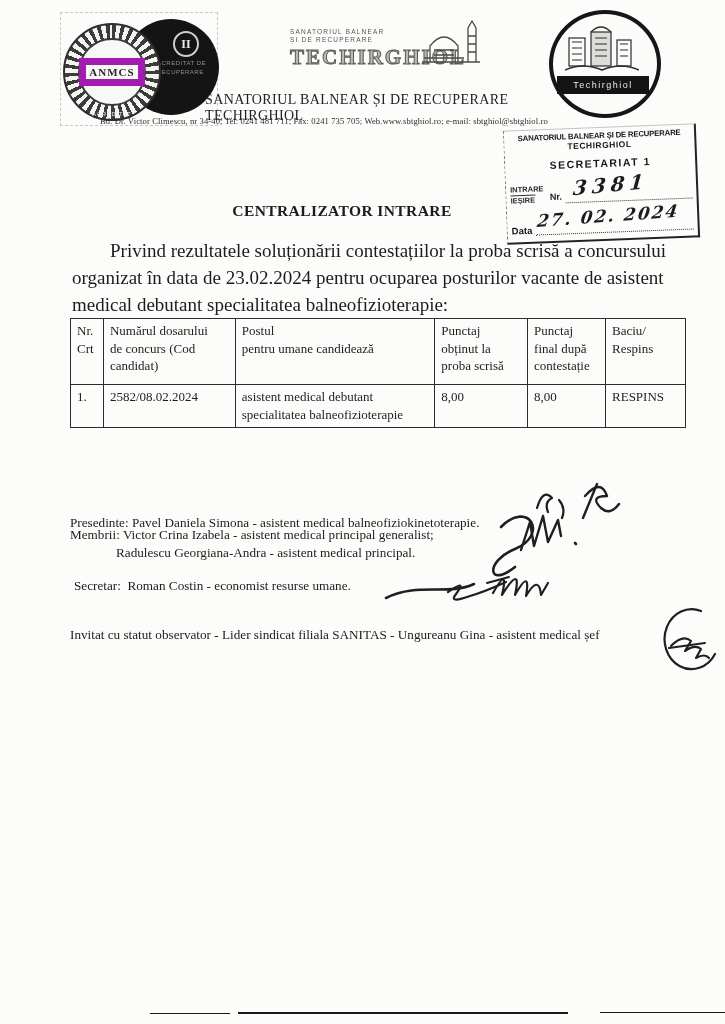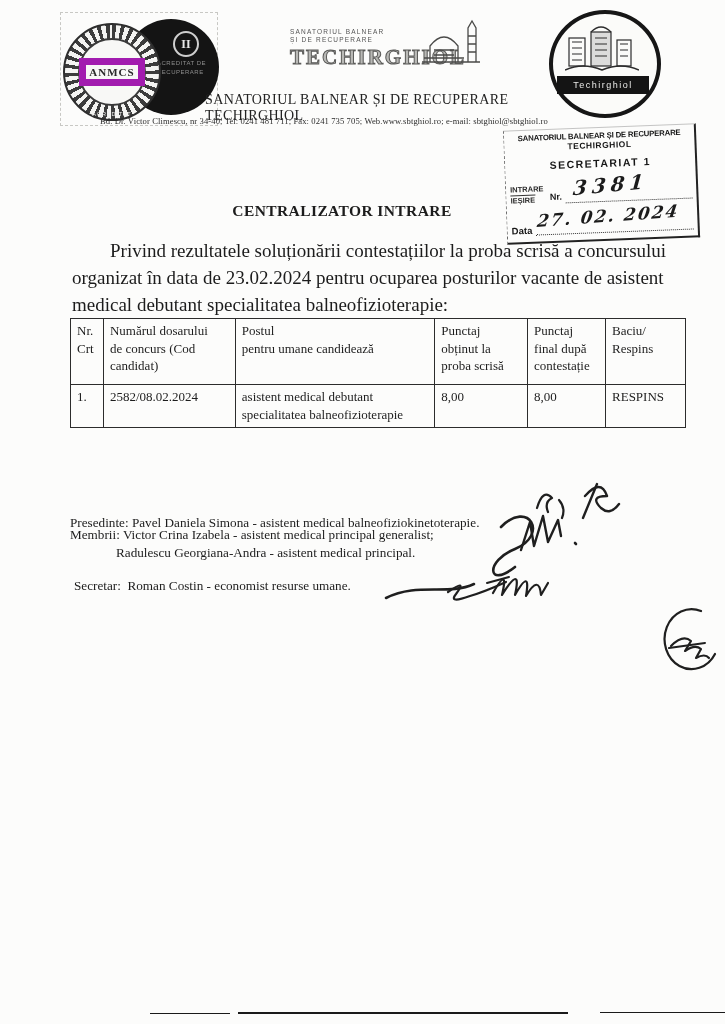--- a/index.html
+++ b/index.html
@@ -238,20 +238,21 @@
         <td class="center">8,00</td>
         <td class="center">RESPINS</td>
       </tr>
     </tbody>
   </table>
 
   <div class="abs line-president"><span>Presedinte:</span> <span>Pavel Daniela Simona - asistent medical balneofiziokinetoterapie.</span></div>
   <div class="abs line-members"><span>Membrii:</span> <span>Victor Crina Izabela - asistent medical principal generalist;</span></div>
   <div class="abs line-member2">Radulescu Georgiana-Andra - asistent medical principal.</div>
   <div class="abs line-secretary"><span>Secretar:</span>&nbsp; <span>Roman Costin - economist resurse umane.</span></div>
+  <div class="abs line-observer">Invitat cu statut observator - Lider sindicat filiala SANITAS - Ungureanu Gina - asistent medical șef</div>
 
   <svg class="sig" style="left:525px;top:476px;" width="110" height="46" viewBox="0 0 110 46">
     <path d="M12,32 q6,-20 15,-10 q-8,4 -4,14" stroke-width="2.2"></path>
     <path d="M34,24 q7,8 3,18" stroke-width="2.2"></path>
     <path d="M72,8 l-14,34" stroke-width="2.4"></path>
     <path d="M60,20 q16,-18 22,0 q-18,0 -6,12 q9,8 18,-4" stroke-width="2.4"></path>
   </svg>
   <svg class="sig" style="left:463px;top:505px;" width="130" height="95" viewBox="0 0 130 95">
     <path d="M38,22 C66,-6 86,30 52,44 C22,56 24,84 52,62" stroke-width="2.6"></path>
     <path d="M58,45 l9,-28 l4,24 l9,-30 l5,26 l10,-22 l3,16" stroke-width="2.4"></path>

